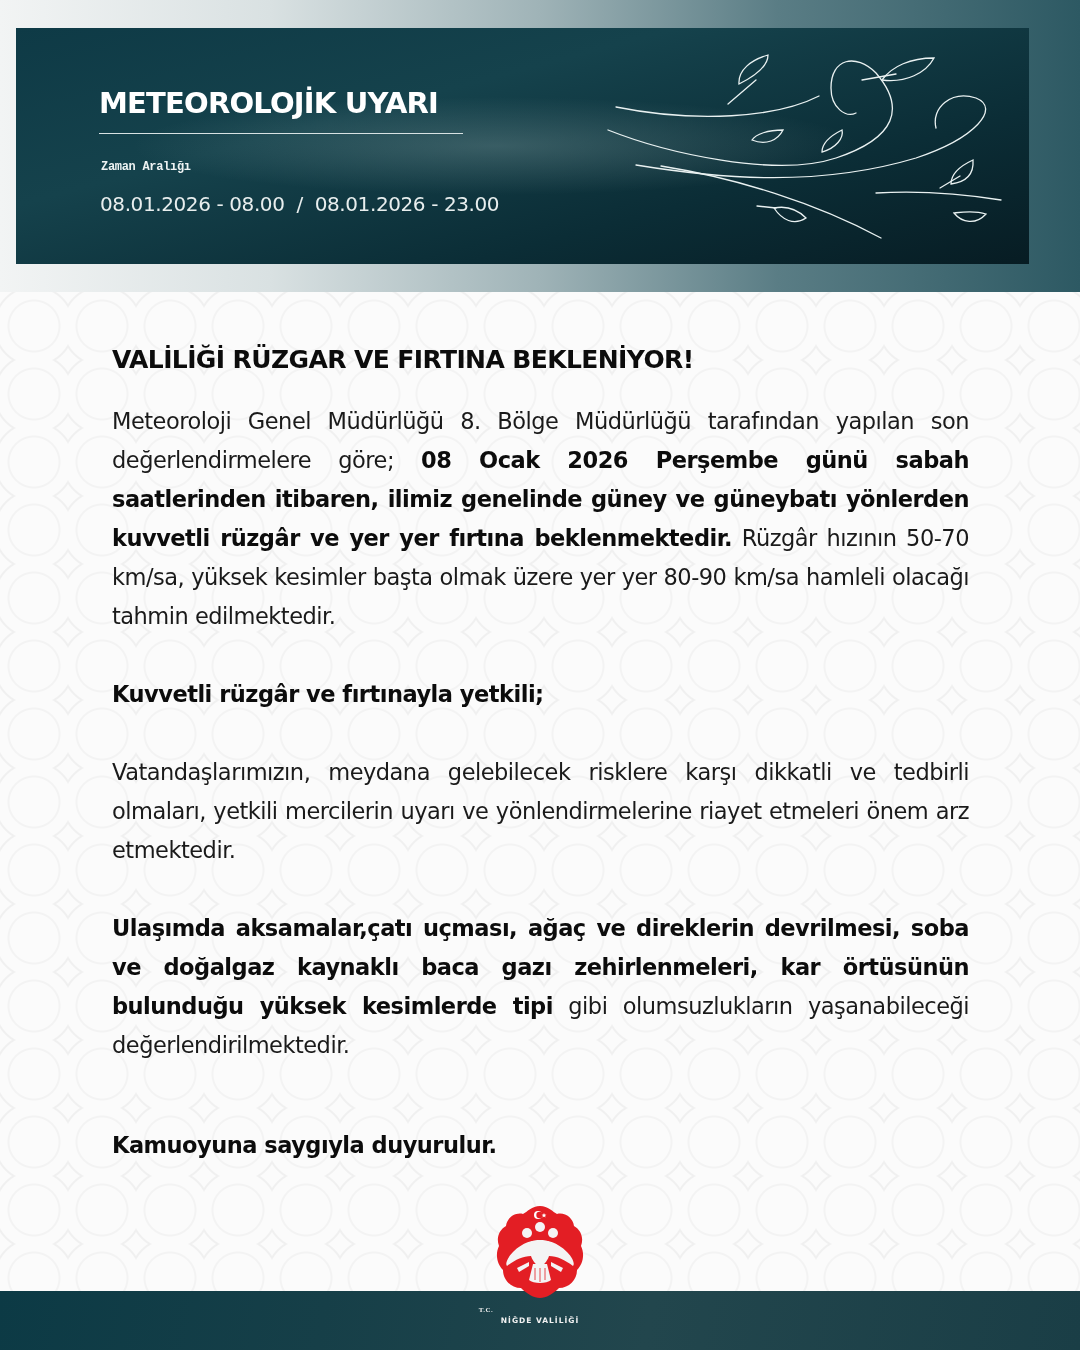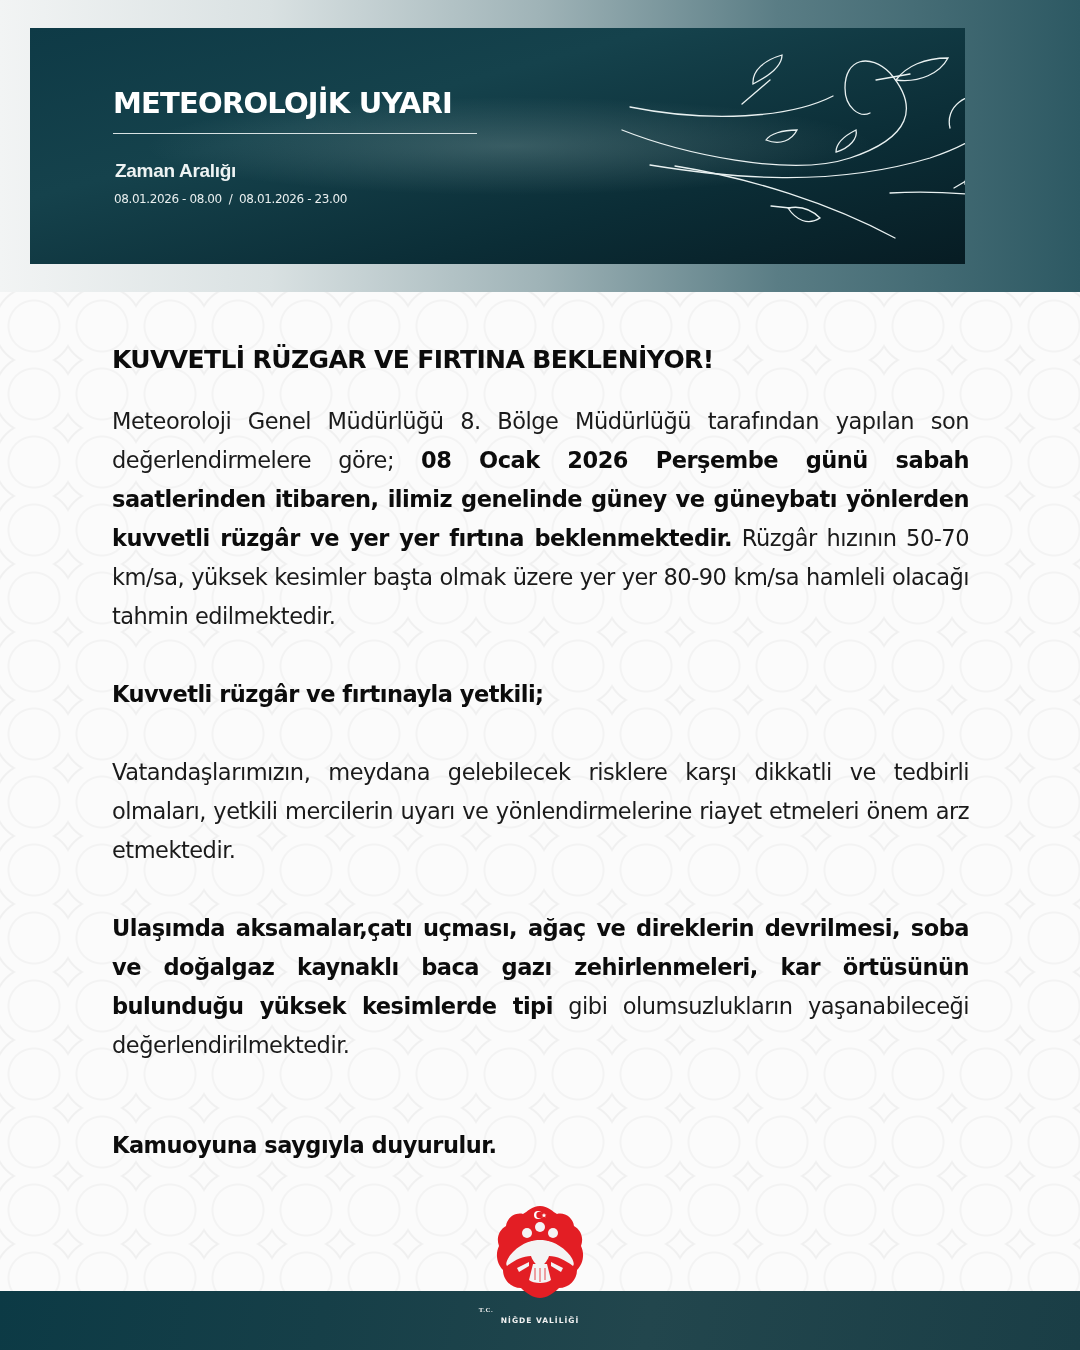--- a/index.html
+++ b/index.html
@@ -12,44 +12,44 @@
       radial-gradient(circle at 50% 50%, rgba(0,0,0,0) 38px, rgba(0,0,0,0.045) 39px, rgba(0,0,0,0.045) 40px, rgba(0,0,0,0) 41px),
       radial-gradient(circle at 50% 50%, rgba(0,0,0,0) 24px, rgba(0,0,0,0.03) 25px, rgba(0,0,0,0.03) 26px, rgba(0,0,0,0) 27px);
     background-size: 68px 68px;
     background-position: 0 292px;
   }
   .header-band {
     position: absolute; left: 0; top: 0; width: 1080px; height: 292px;
     background: linear-gradient(90deg, #f2f4f4 0%, #d9e1e2 25%, #9fb3b7 50%, #5a7d85 72%, #2d5963 100%);
   }
   .banner {
-    position: absolute; left: 30px; top: 28px; width: 935px; height: 236px;
+    position: absolute; left: 16px; top: 28px; width: 1013px; height: 236px;
     background:
       radial-gradient(ellipse 520px 70px at 480px 118px, rgba(160,185,185,0.28), rgba(160,185,185,0) 70%),
       linear-gradient(165deg, #0e3a46 0%, #15424c 35%, #0b2d36 70%, #071c23 100%);
     overflow: hidden;
   }
   .banner-title {
     position: absolute; left: 83px; top: 58px;
     font-family: "DejaVu Sans", sans-serif; font-weight: bold;
     font-size: 29px; letter-spacing: -0.8px; color: #ffffff;
   }
   .banner-rule {
     position: absolute; left: 83px; top: 105px; width: 364px; height: 1px;
     background: #d8e2e3;
   }
   .range-label {
     position: absolute; left: 85px; top: 132px;
-    font-family: Liberation Sans, sans-serif; font-weight: bold;
-    font-size: 19px; color: #eef3f3; letter-spacing: -0.3px;
+    font-family: Liberation Mono, monospace; font-weight: bold;
+    font-size: 12px; color: #eef3f3; letter-spacing: -0.3px;
   }
   .range-value {
     position: absolute; left: 84px; top: 164px;
     font-family: "DejaVu Sans", sans-serif;
-    font-size: 12px; color: #e8eeee; letter-spacing: -0.4px;
+    font-size: 20px; color: #e8eeee; letter-spacing: -0.4px;
     white-space: pre;
   }
   .wind-art { position: absolute; left: 0; top: 0; width: 1013px; height: 236px; }
 
   .content { position: absolute; left: 112px; top: 338px; width: 857px; color: #111; }
   .headline {
     font-family: "DejaVu Sans", sans-serif; font-weight: bold;
     font-size: 25px; letter-spacing: -0.6px; color: #0c0c0c;
     height: 44px; line-height: 44px;
   }
@@ -111,21 +111,21 @@
       <path d="M938 185 C946 195 960 197 970 186 C958 182 946 184 938 185 Z"></path>
     </svg>
     <div class="banner-title">METEOROLOJİK UYARI</div>
     <div class="banner-rule"></div>
     <div class="range-label">Zaman Aralığı</div>
     <div class="range-value">08.01.2026 - 08.00  /  08.01.2026 - 23.00</div>
   </div>
 </div>
 
 <div class="content">
-  <div class="headline">KUVVETLİ RÜZGAR VE FIRTINA BEKLENİYOR!</div>
+  <div class="headline">VALİLİĞİ RÜZGAR VE FIRTINA BEKLENİYOR!</div>
 
   <p class="para p1"><span>Meteoroloji Genel Müdürlüğü 8. Bölge Müdürlüğü tarafından yapılan son değerlendirmelere göre; </span><b>08 Ocak 2026 Perşembe günü sabah saatlerinden itibaren, ilimiz genelinde güney ve güneybatı yönlerden kuvvetli rüzgâr ve yer yer fırtına beklenmektedir.</b><span> Rüzgâr hızının 50-70 km/sa, yüksek kesimler başta olmak üzere yer yer 80-90 km/sa hamleli olacağı tahmin edilmektedir.</span></p>
 
   <div class="sub sub1">Kuvvetli rüzgâr ve fırtınayla yetkili;</div>
 
   <p class="para p3">Vatandaşlarımızın, meydana gelebilecek risklere karşı dikkatli ve tedbirli olmaları, yetkili mercilerin uyarı ve yönlendirmelerine riayet etmeleri önem arz etmektedir.</p>
 
   <p class="para p2"><b>Ulaşımda aksamalar,çatı uçması, ağaç ve direklerin devrilmesi, soba ve doğalgaz kaynaklı baca gazı zehirlenmeleri, kar örtüsünün bulunduğu yüksek kesimlerde tipi</b><span> gibi olumsuzlukların yaşanabileceği değerlendirilmektedir.</span></p>
 
   <div class="sub sub2">Kamuoyuna saygıyla duyurulur.</div>

